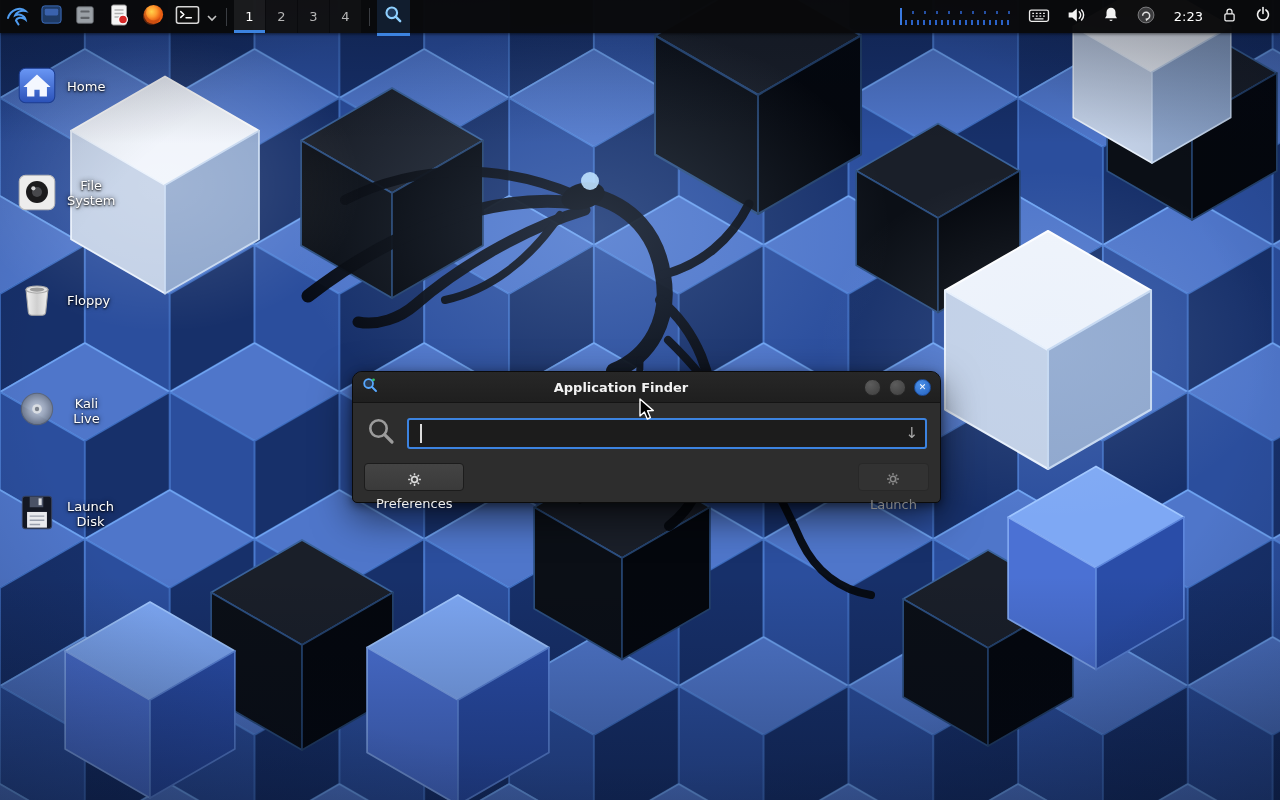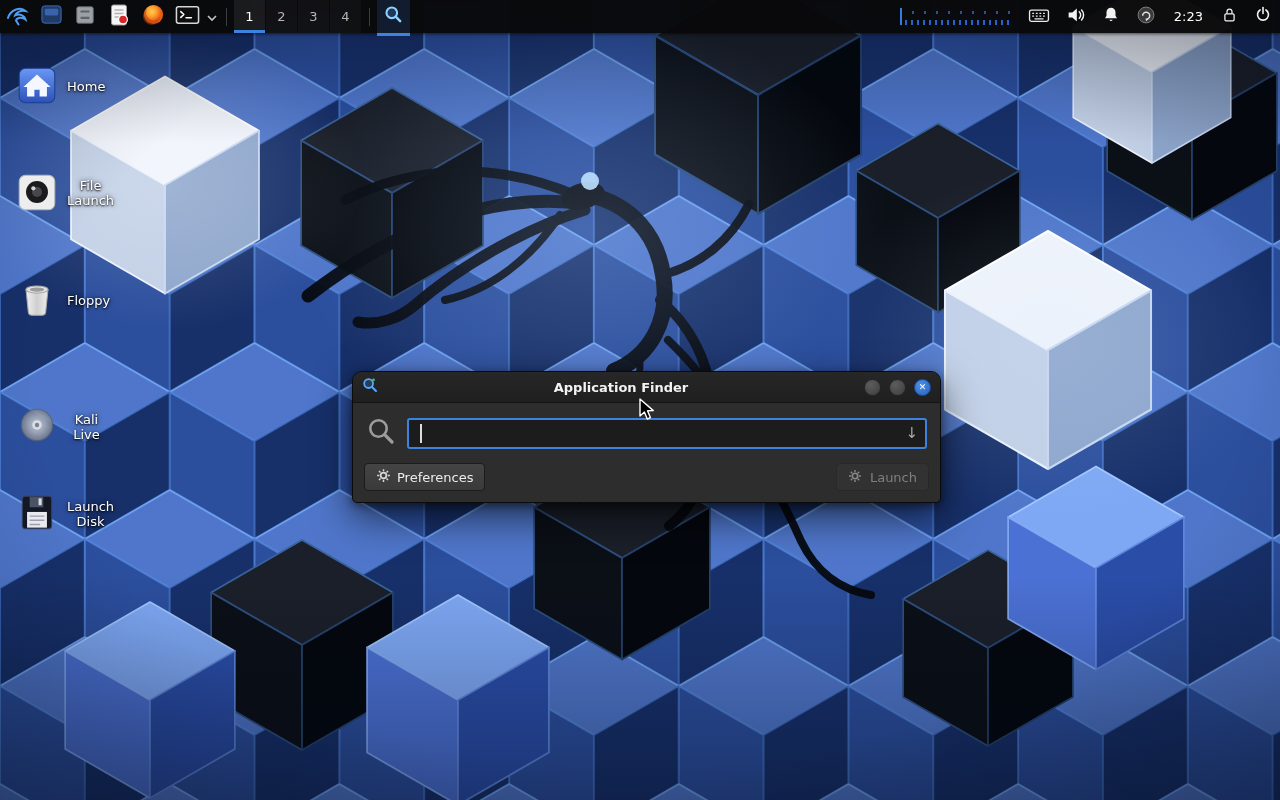--- a/index.html
+++ b/index.html
@@ -62,21 +62,21 @@
   .entry{position:relative;flex:1;}
   .entry input{width:100%;box-sizing:border-box;height:31px;background:#1c1c1c;border:2px solid #3c83e0;
           border-radius:3px;color:#e8e8e8;font-size:13px;padding:0 26px 0 15px;outline:none;
           font-family:inherit;caret-color:#e8e8e8;}
   .caret{position:absolute;left:13px;top:6px;width:1.5px;height:19px;background:#dcdcdc;
           animation:blink 1.1s steps(2,start) infinite;}
   @keyframes blink{50%{opacity:0;}}
   .drop{position:absolute;right:9px;top:50%;transform:translateY(-50%);color:#a8a8a8;font-size:15px;cursor:pointer;}
   .btn-row{display:flex;justify-content:space-between;align-items:center;padding:7px 11px 11px 11px;}
   .btn{display:flex;align-items:center;gap:6px;font-size:13px;font-family:inherit;border-radius:4px;
-          padding:8px 11px;height:28px;cursor:pointer;}
+          padding:8px 11px;height:28px;cursor:pointer;flex-direction:column;}
   .btn-pref{background:linear-gradient(#444444,#3a3a3a);border:1px solid #1c1c1c;color:#ececec;}
   .btn-launch{background:#323232;border:1px solid #282828;color:#7f7f7f;cursor:default;gap:8px;}
 
   .cursor{position:absolute;left:638px;top:398px;z-index:50;pointer-events:none;}
 </style>
 </head>
 <body>
 
 <svg class="wallpaper" width="1280" height="800" viewBox="0 0 1280 800">
   <defs>
@@ -162,42 +162,42 @@
 
 <div class="desk" style="top:169px">
   <span>
     <svg width="46" height="46" viewBox="0 0 44 44">
       <rect x="5" y="6" width="34" height="33" rx="6" fill="#ededed" stroke="#b9b9b9"></rect>
       <circle cx="22" cy="22" r="10.5" fill="#1b1b1d"></circle>
       <circle cx="22" cy="22" r="4.8" fill="#47484c"></circle>
       <circle cx="18.5" cy="18.5" r="2" fill="#ffffff" opacity="0.8"></circle>
     </svg>
   </span>
-  <span class="dlabel">File Launch</span>
+  <span class="dlabel">File System</span>
 </div>
 
 <div class="desk" style="top:276px">
   <span>
     <svg width="46" height="46" viewBox="0 0 44 44">
       <defs>
           <linearGradient id="gTr" x1="0" y1="0" x2="1" y2="0">
         <stop offset="0" stop-color="#f1f1f1"></stop>
             <stop offset="0.5" stop-color="#cfcfcf"></stop>
             <stop offset="1" stop-color="#efefef"></stop>
           </linearGradient>
         </defs>
       <path d="M11.5 13 h21 l-2.2 21.5 a3.5 3.5 0 0 1 -3.5 3 h-9.6 a3.5 3.5 0 0 1 -3.5 -3 Z" fill="url(#gTr)" stroke="#a8a8a8"></path>
       <ellipse cx="22" cy="13" rx="10.5" ry="3.4" fill="#e4e4e4" stroke="#ababab"></ellipse>
       <ellipse cx="22" cy="13" rx="7" ry="2" fill="#9b9b9b"></ellipse>
     </svg>
   </span>
   <span class="dlabel">Floppy</span>
 </div>
 
-<div class="desk" style="top:403px">
+<div class="desk" style="top:387px">
   <span>
     <svg width="46" height="46" viewBox="0 0 44 44">
       <defs>
           <radialGradient id="gDisc">
         <stop offset="0" stop-color="#d5dae2"></stop>
             <stop offset="0.55" stop-color="#a6adb8"></stop>
             <stop offset="1" stop-color="#767d89"></stop>
           </radialGradient>
         </defs>
       <circle cx="22" cy="21" r="15" fill="url(#gDisc)" opacity="0.85" stroke="#5d646f"></circle>

